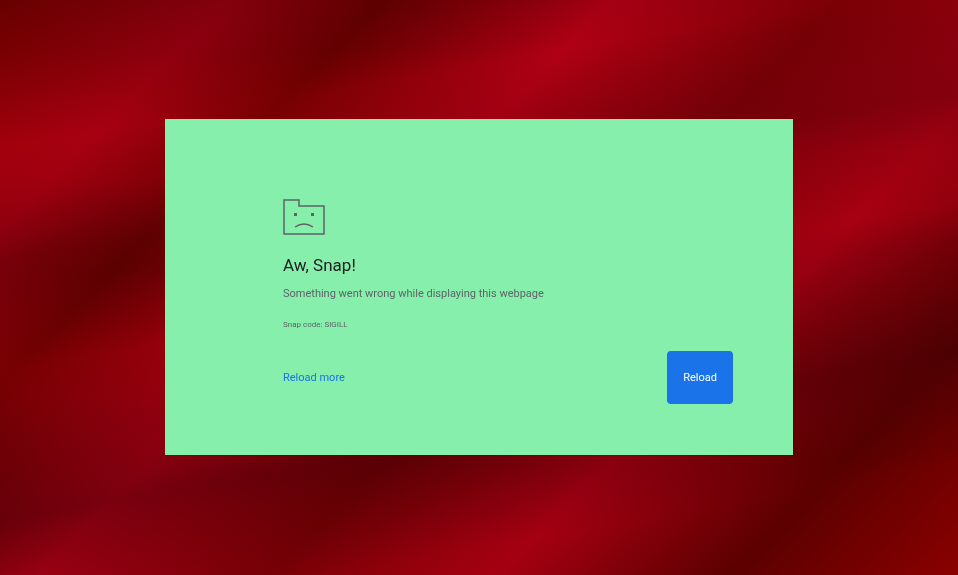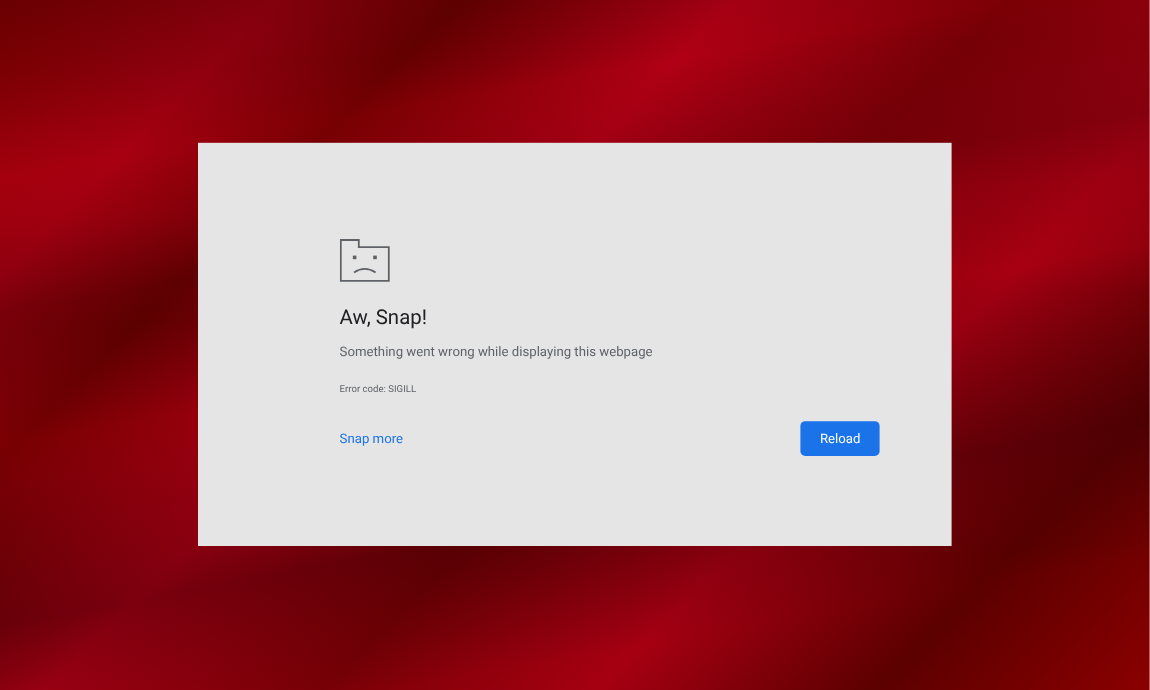--- a/index.html
+++ b/index.html
@@ -31,21 +31,21 @@
       background:
         linear-gradient(170deg, rgba(0,0,0,0.25) 0%, transparent 20%, rgba(0,0,0,0.2) 35%, transparent 50%, rgba(0,0,0,0.3) 70%, transparent 85%),
         linear-gradient(178deg, transparent 10%, rgba(200,0,20,0.3) 30%, transparent 45%, rgba(180,0,15,0.2) 65%, transparent 80%);
     }
     .error-panel {
       position: absolute;
       left: 165px;
       top: 119px;
       width: 628px;
       height: 336px;
-      background: #e5e5e5;
+      background: #86efac;
       padding: 0;
     }
     .content {
       position: absolute;
       left: 118px;
       top: 80px;
       width: 450px;
     }
     .frown-icon {
       width: 42px;
@@ -83,21 +83,21 @@
       font-size: 11px;
       color: #1a73e8;
       cursor: pointer;
       text-decoration: none;
     }
     .reload-btn {
       background: #1a73e8;
       color: #ffffff;
       border: none;
       border-radius: 4px;
-      padding: 8px 16px;
+      padding: 20px 16px;
       font-size: 11px;
       cursor: pointer;
       font-family: inherit;
     }
   </style>
 </head>
 <body>
 
 <div class="bg-layer"></div>
 
@@ -110,21 +110,21 @@
         <rect x="11" y="14" width="3" height="3" fill="#5f6368" stroke="none"></rect>
         <rect x="28" y="14" width="3" height="3" fill="#5f6368" stroke="none"></rect>
         <path d="M 12 28 Q 21 22 30 28" stroke-width="1.5" fill="none"></path>
       </svg>
     </div>
 
     <h1 class="title">Aw, Snap!</h1>
 
     <p class="subtitle">Something went wrong while displaying this webpage</p>
 
-    <p class="error-code">Error code: SIGILL</p>
+    <p class="error-code">Snap code: SIGILL</p>
 
     <div class="actions">
-      <a class="learn-more">Snap more</a>
+      <a class="learn-more">Reload more</a>
       <button class="reload-btn">Reload</button>
     </div>
 
   </div>
 </div>
 
 </body></html>

